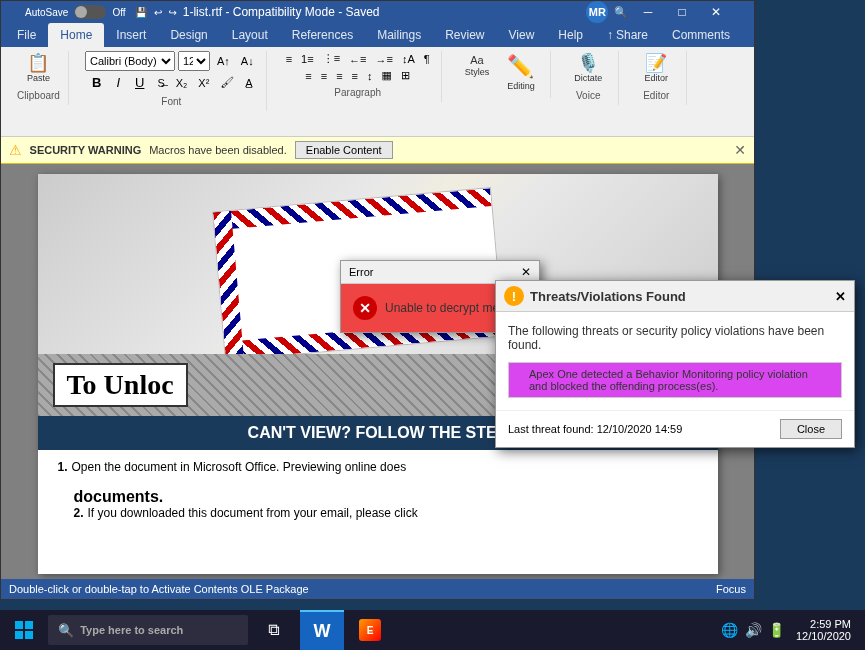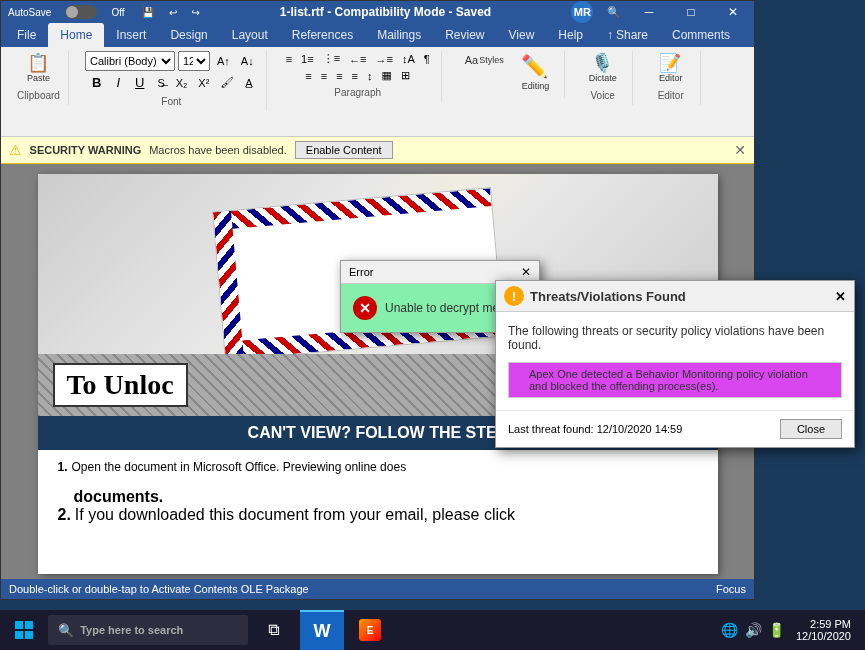--- a/index.html
+++ b/index.html
@@ -23,21 +23,21 @@
     .ribbon-tab { padding: 5px 12px; font-size: 12px; color: rgba(255,255,255,0.85); cursor: pointer; }
     .ribbon-tab.active { background: #f0f0f0; color: #2b579a; border-radius: 3px 3px 0 0; }
 
     
     .ribbon { background: #f0f0f0; border-bottom: 1px solid #ccc; padding: 4px 8px 0; display: flex; gap: 8px; align-items: flex-start; min-height: 90px; }
     .ribbon-group { display: flex; flex-direction: column; align-items: center; border-right: 1px solid #ddd; padding: 0 8px 4px; min-width: 60px; }
     .ribbon-group-label { font-size: 10px; color: #555; margin-top: auto; padding-top: 4px; }
     .ribbon-row { display: flex; align-items: center; gap: 3px; }
 
     
-    .autosave-bar { height: 22px; background: #2b579a; display: flex; align-items: center; padding: 0 7px; gap: 14px; }
+    .autosave-bar { height: 22px; background: #2b579a; display: flex; align-items: center; padding: 0 24px; gap: 6px; }
     .autosave-text { color: white; font-size: 10px; }
     .toggle-switch { width: 32px; height: 14px; background: #555; border-radius: 7px; position: relative; display: inline-block; }
     .toggle-knob { width: 12px; height: 12px; background: #aaa; border-radius: 50%; position: absolute; top: 1px; left: 1px; }
 
     
     .warning-bar { background: #ffffd0; border-bottom: 1px solid #e0c000; display: flex; align-items: center; padding: 4px 8px; gap: 8px; font-size: 12px; }
     .warning-icon { color: orange; font-size: 14px; }
     .warning-text { font-weight: bold; font-size: 11px; color: #333; }
     .enable-btn { background: #e8e8e8; border: 1px solid #999; padding: 2px 10px; font-size: 11px; cursor: pointer; }
     .warning-close { margin-left: auto; cursor: pointer; font-size: 14px; color: #666; }
@@ -49,21 +49,21 @@
     
     .envelope-area { height: 180px; background: linear-gradient(135deg, #ddd 0%, #f5f5f5 50%, #ddd 100%); display: flex; align-items: center; justify-content: center; overflow: hidden; position: relative; }
 
     .steps-header { background: #1a3a5c; color: white; text-align: center; padding: 8px; font-size: 16px; font-weight: bold; margin: 0; }
     .steps-content { padding: 10px 20px; font-size: 12px; }
 
     
     .status-bar { height: 20px; background: #2b579a; display: flex; align-items: center; padding: 0 8px; font-size: 11px; color: white; justify-content: space-between; }
 
     
-    .error-dialog { position: absolute; top: 260px; left: 340px; width: 200px; background: #86efac; border: 1px solid #999; box-shadow: 3px 3px 10px rgba(0,0,0,0.5); z-index: 50; }
+    .error-dialog { position: absolute; top: 260px; left: 340px; width: 200px; background: #ef4444; border: 1px solid #999; box-shadow: 3px 3px 10px rgba(0,0,0,0.5); z-index: 50; }
     .error-title-bar { background: #f0f0f0; border-bottom: 1px solid #ccc; padding: 4px 8px; font-size: 11px; display: flex; justify-content: space-between; align-items: center; }
     .error-body { padding: 12px; display: flex; align-items: center; gap: 8px; }
     .error-x { width: 24px; height: 24px; background: #cc0000; border-radius: 50%; display: flex; align-items: center; justify-content: center; color: white; font-weight: bold; font-size: 14px; flex-shrink: 0; }
     .error-text { font-size: 12px; color: #333; }
 
     
     .threats-dialog { position: absolute; top: 280px; right: 10px; width: 360px; background: white; border: 1px solid #999; box-shadow: 3px 3px 12px rgba(0,0,0,0.6); z-index: 60; }
     .threats-title-bar { background: #f0f0f0; border-bottom: 1px solid #ccc; padding: 5px 8px; display: flex; align-items: center; justify-content: space-between; }
     .threats-title { font-size: 13px; font-weight: bold; color: #333; display: flex; align-items: center; gap: 6px; }
     .warning-circle { width: 20px; height: 20px; background: orange; border-radius: 50%; display: flex; align-items: center; justify-content: center; color: white; font-weight: bold; font-size: 13px; }
@@ -98,21 +98,21 @@
 
   <div class="autosave-bar">
     <span class="autosave-text">AutoSave</span>
     <div class="toggle-switch">
       <div class="toggle-knob"></div>
     </div>
     <span class="autosave-text">Off</span>
     <span style="color:white;font-size:10px;margin-left:4px;">💾</span>
     <span style="color:white;font-size:10px;">↩</span>
     <span style="color:white;font-size:10px;">↪</span>
-    <span class="autosave-text" style="flex:1;text-align:center;font-size:12px;font-weight:bold;">1-list.rtf - Compatibility Mode - Saved</span>
+    <span class="autosave-text" style="flex:1;text-align:left;font-size:12px;font-weight:normal;">1-list.rtf - Compatibility Mode - Saved</span>
     <span style="color:white;font-size:11px;background:#2b75c9;border-radius:50%;width:22px;height:22px;display:flex;align-items:center;justify-content:center;font-weight:bold;">MR</span>
     <span style="color:white;font-size:11px;">🔍</span>
     <button class="win-btn">─</button>
     <button class="win-btn">□</button>
     <button class="win-btn close">✕</button>
   </div>
 
   <div class="ribbon-tabs">
     <div class="ribbon-tab">File</div>
     <div class="ribbon-tab active">Home</div>
@@ -184,21 +184,21 @@
         <button style="font-size:11px;background:transparent;border:none;padding:1px 3px;cursor:pointer;">≡</button>
         <button style="font-size:11px;background:transparent;border:none;padding:1px 3px;cursor:pointer;">↕</button>
         <button style="font-size:11px;background:transparent;border:none;padding:1px 3px;cursor:pointer;">▦</button>
         <button style="font-size:11px;background:transparent;border:none;padding:1px 3px;cursor:pointer;">⊞</button>
       </div>
       <span class="ribbon-group-label">Paragraph</span>
     </div>
 
     <div class="ribbon-group" style="min-width:100px;">
       <div style="display:flex;gap:4px;align-items:flex-start;">
-        <button class="rb-btn" style="flex-direction:row;">
+        <button class="rb-btn" style="flex-direction:column;">
           <span style="font-size:11px;color:#333;">Aa</span>
           <span class="rb-label">Styles</span>
         </button>
         <button class="rb-btn" style="flex-direction:column;">
           <span style="font-size:22px;">✏️</span>
           <span class="rb-label">Editing</span>
         </button>
       </div>
     </div>
 
@@ -245,21 +245,21 @@
       <div style="padding:5px 15px;background:repeating-linear-gradient(45deg,#888 0,#888 2px,#aaa 2px,#aaa 8px);">
         <div style="background:white;border:2px solid #333;padding:4px 12px;display:inline-block;margin:4px 0;">
           <div style="font-size:28px;font-weight:bold;font-family:serif;">To Unloc</div>
         </div>
       </div>
 
       <div class="steps-header">CAN'T VIEW? FOLLOW THE STEP</div>
       <div class="steps-content">
         <p style="font-size:12px;margin-bottom:14px;"><span style="font-weight:bold;margin-right:4px;">1.</span><span>Open the document in Microsoft Office. Previewing online does</span></p>
         <p style="font-size:16px;margin-bottom:0;padding-left:16px;font-weight:bold;">documents.</p>
-        <p style="font-size:16px;"><span style="font-weight:bold;margin-right:4px;">2.</span><span>If you downloaded this document from your email, please click</span></p>
+        <p style="font-size:12px;margin-left:16px;"><span style="font-weight:bold;margin-right:4px;">2.</span><span>If you downloaded this document from your email, please click</span></p>
       </div>
     </div>
   </div>
 
   <div class="status-bar">
     <span>Double-click or double-tap to Activate Contents OLE Package</span>
     <span>Focus</span>
   </div>
 </div>
 

